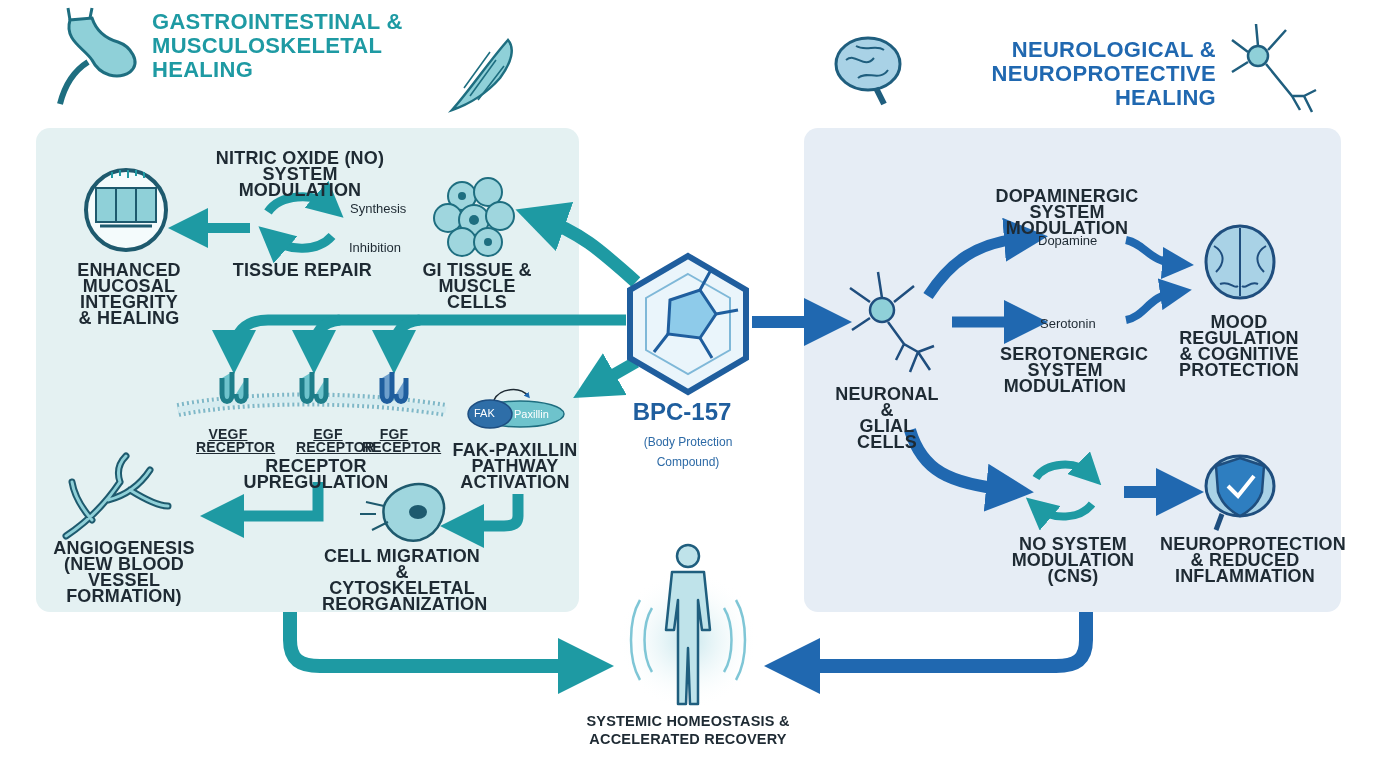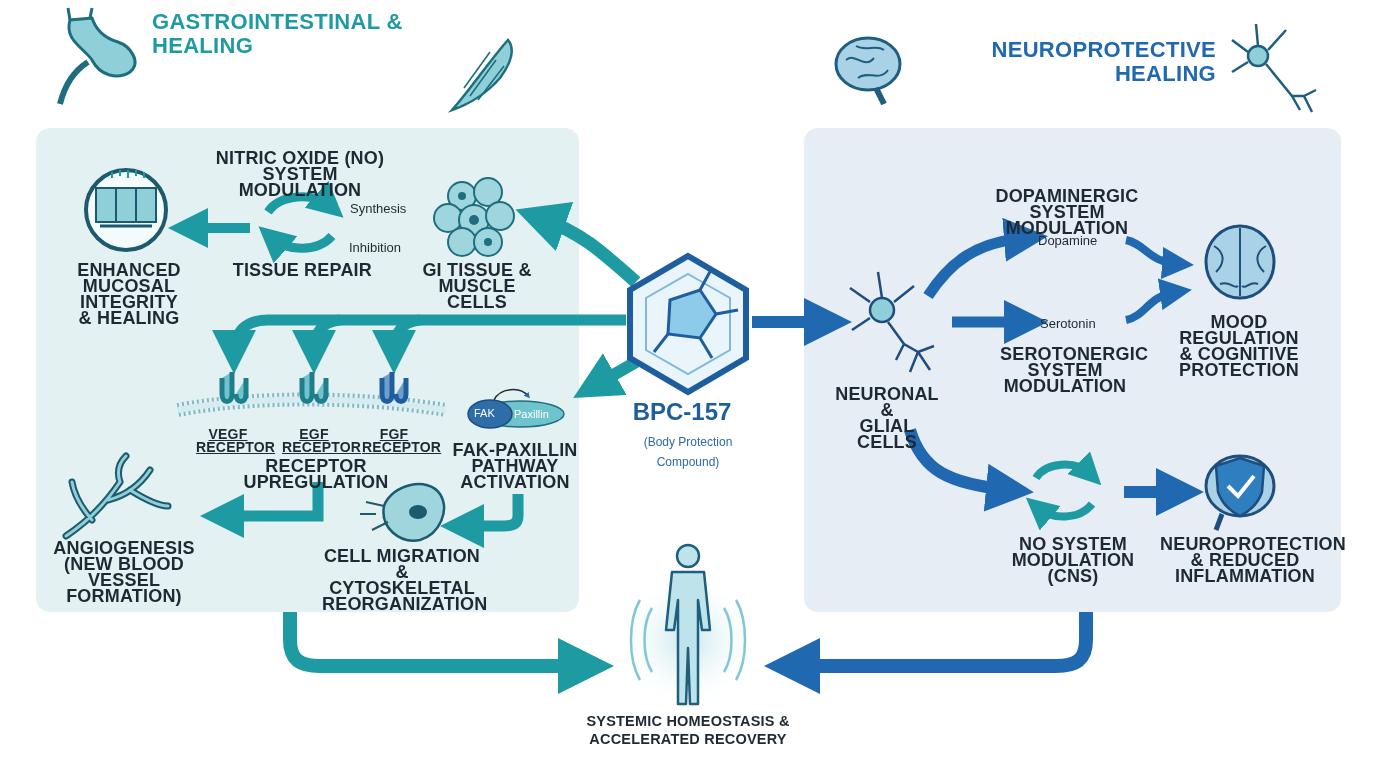--- a/index.html
+++ b/index.html
@@ -160,23 +160,25 @@
   <g>
     <circle cx="688" cy="640" r="70" fill="url(#glow)"></circle>
     <path d="M640,600 C628,620 628,660 640,680 M736,600 C748,620 748,660 736,680 M652,608 C642,624 642,656 652,672 M724,608 C734,624 734,656 724,672" stroke="#7fc6d6" stroke-width="2.5" fill="none"></path>
     <circle cx="688" cy="556" r="11" fill="#bfe3ea" stroke="#1f5e7e" stroke-width="2.5"></circle>
     <path d="M672,572 L704,572 L710,630 L702,630 L698,600 L698,704 L690,704 L688,648 L686,704 L678,704 L678,600 L674,630 L666,630 Z" fill="#bfe3ea" stroke="#1f5e7e" stroke-width="2.5" stroke-linejoin="round"></path>
   </g>
 </svg>
 
 <div class="title title-teal" style="left:152px;top:10px;">
   <div>GASTROINTESTINAL &amp;</div>
+  <div>MUSCULOSKELETAL</div>
   <div>HEALING</div>
 </div>
 <div class="title title-blue" style="left:920px;top:38px;width:296px;">
+  <div>NEUROLOGICAL &amp;</div>
   <div>NEUROPROTECTIVE</div>
   <div>HEALING</div>
 </div>
 
 <div class="lbl" style="left:210px;top:150px;width:180px;">
   <div>NITRIC OXIDE (NO)</div>
   <div>SYSTEM MODULATION</div>
 </div>
 <div class="plain" style="left:350px;top:201px;">Synthesis</div>
 <div class="plain" style="left:349px;top:240px;">Inhibition</div>
@@ -188,21 +190,21 @@
 <div class="lbl" style="left:40px;top:262px;width:178px;">
   <div>ENHANCED</div>
   <div>MUCOSAL INTEGRITY</div>
   <div>&amp; HEALING</div>
 </div>
 
 <div class="lbl lbl-sm" style="left:196px;top:428px;width:64px;">
   <div>VEGF</div>
   <div>RECEPTOR</div>
 </div>
-<div class="lbl lbl-sm" style="left:282px;top:428px;width:64px;">
+<div class="lbl lbl-sm" style="left:296px;top:428px;width:64px;">
   <div>EGF</div>
   <div>RECEPTOR</div>
 </div>
 <div class="lbl lbl-sm" style="left:362px;top:428px;width:64px;">
   <div>FGF</div>
   <div>RECEPTOR</div>
 </div>
 <div class="lbl" style="left:196px;top:458px;width:240px;">RECEPTOR UPREGULATION</div>
 
 <div class="abs" style="left:474px;top:407px;font-size:11px;color:#ffffff;">FAK</div>

